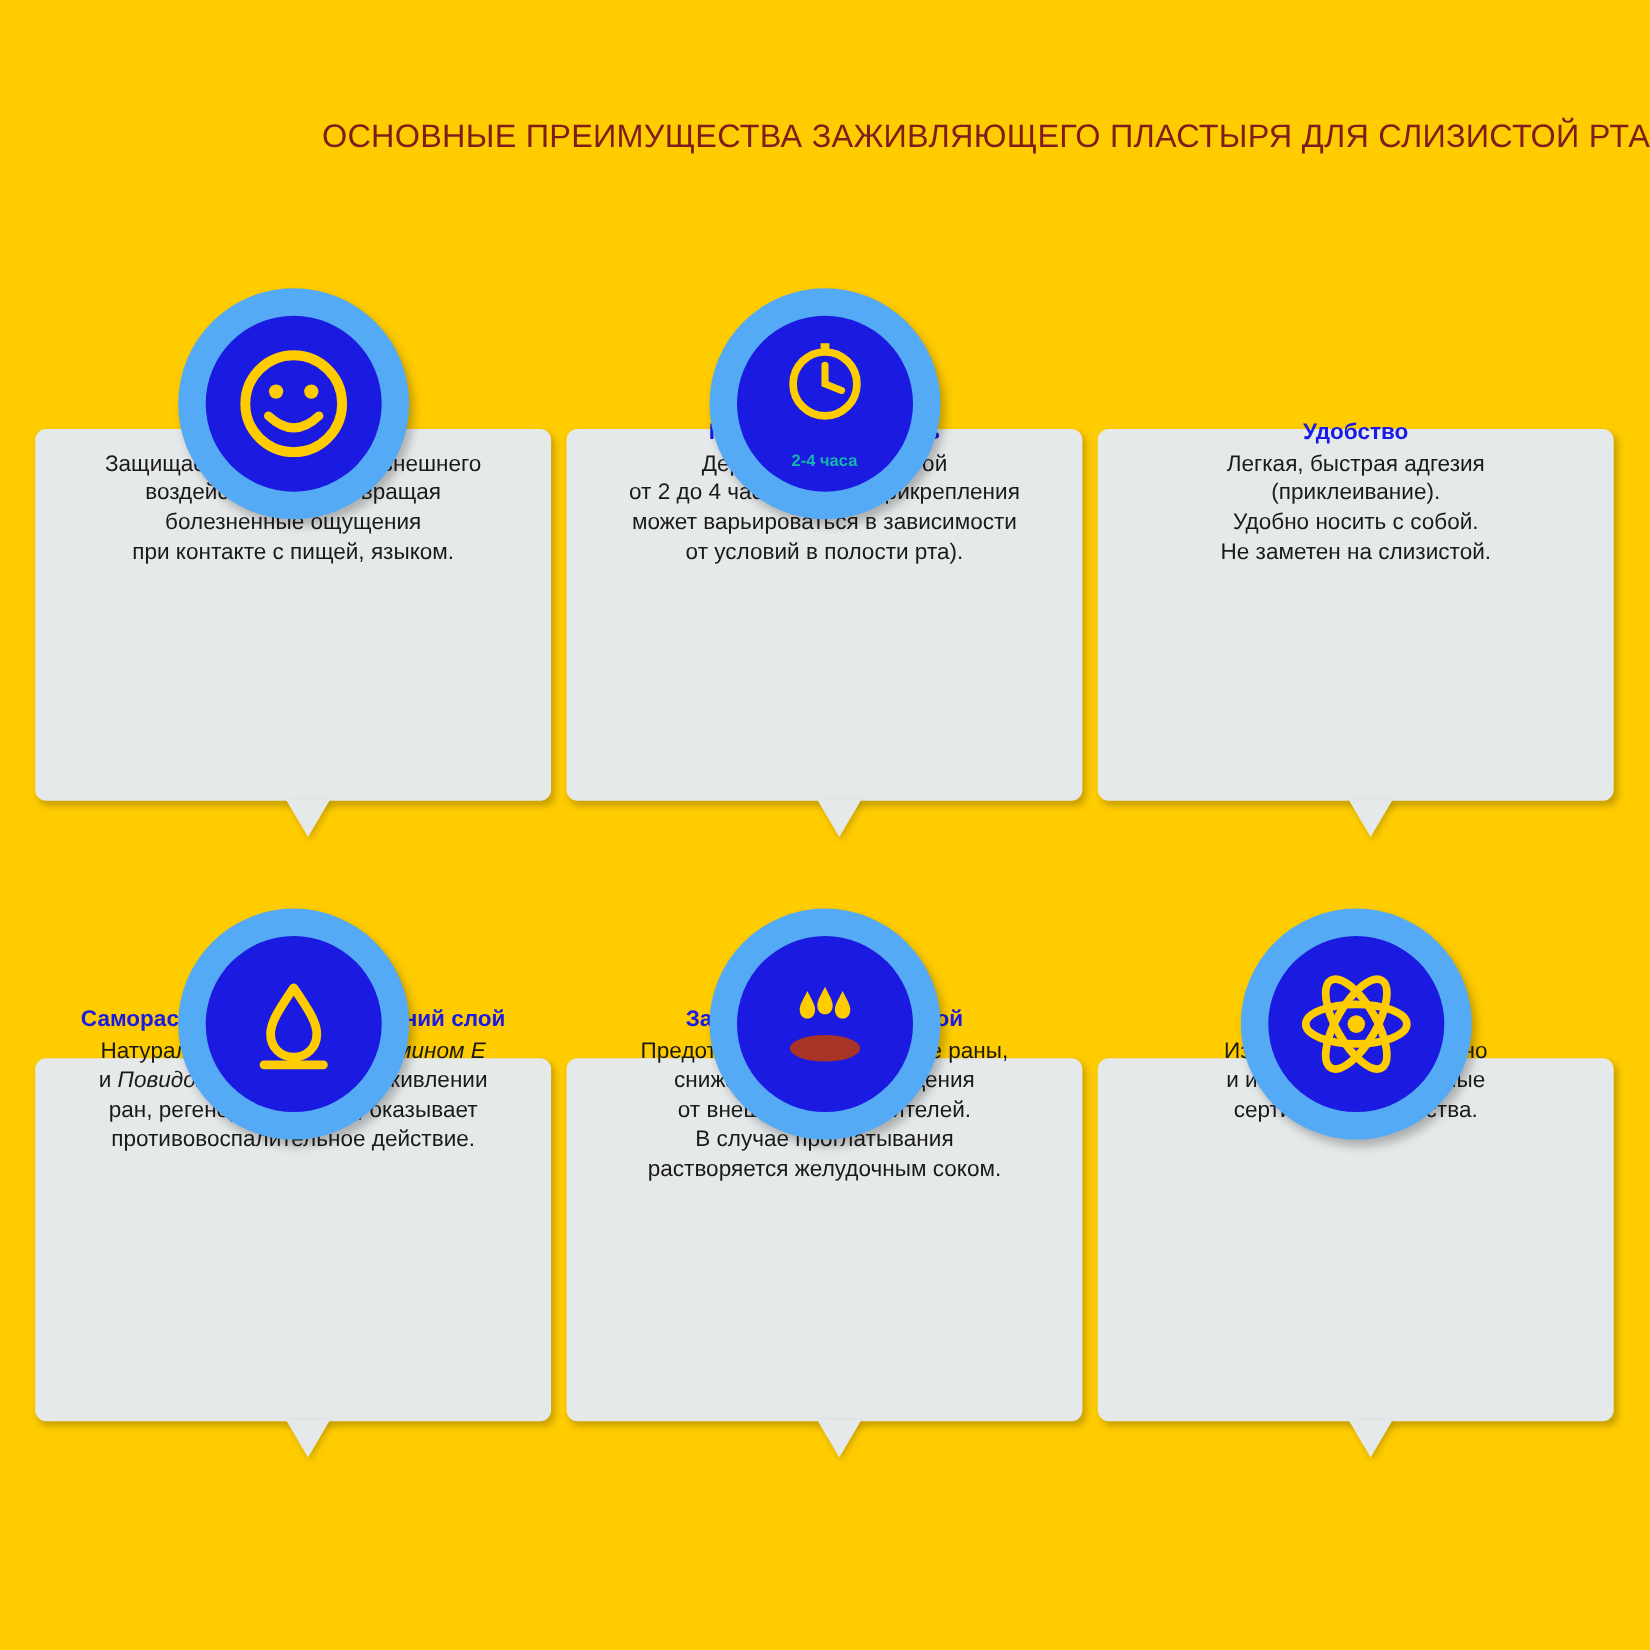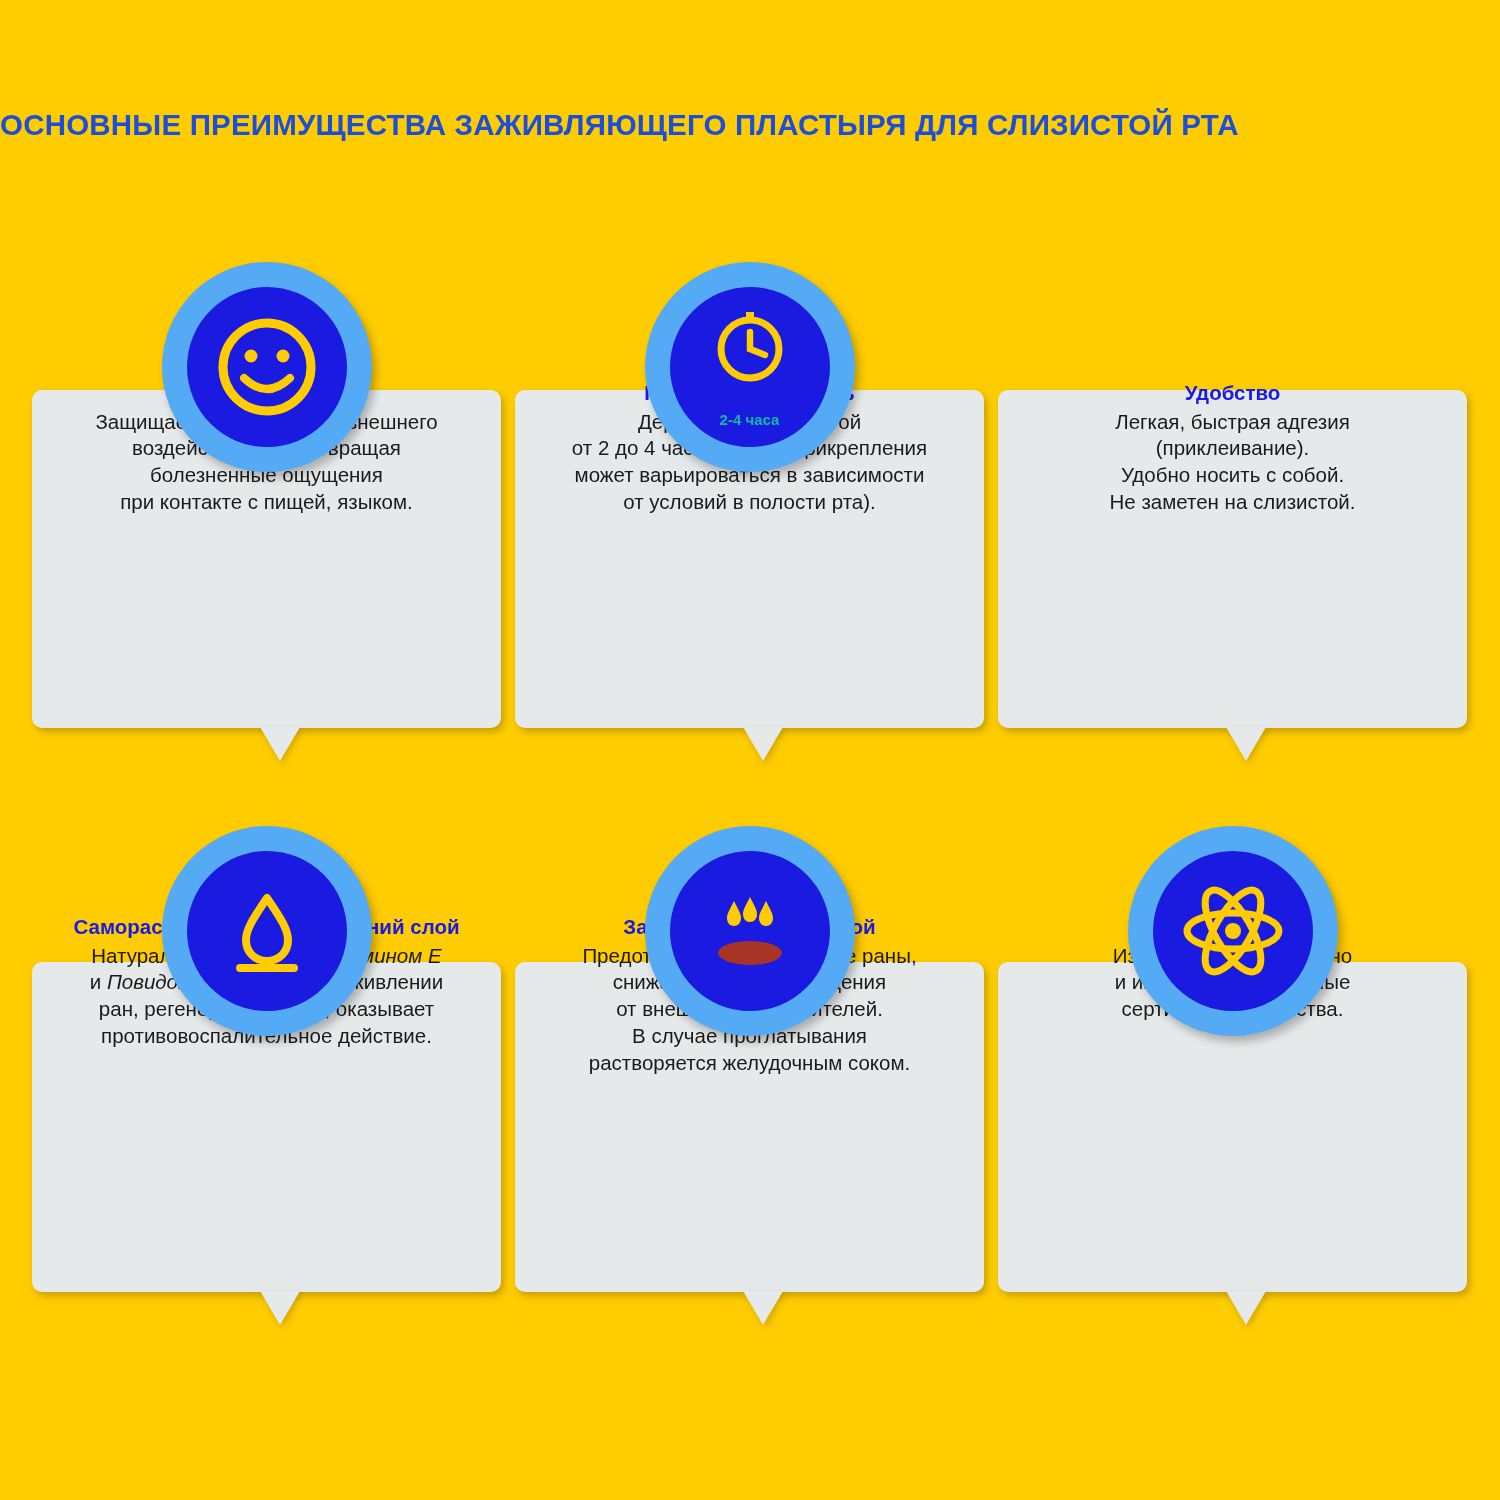--- a/index.html
+++ b/index.html
@@ -18,24 +18,24 @@
     position: relative;
     width: 1500px;
     height: 1500px;
   }
 
   .title {
     position: absolute;
     top: 108px;
     left: 0;
     width: 1500px;
-    text-align: left;
-    color: #1d4ed8;
+    text-align: right;
+    color: #7f1d1d;
     font-size: 29.5px;
-    font-weight: bold;
+    font-weight: normal;
     letter-spacing: 0.2px;
     white-space: nowrap;
   }
 
   .grid {
     position: absolute;
     top: 262px;
     left: 32px;
     width: 1436px;
     display: flex;

